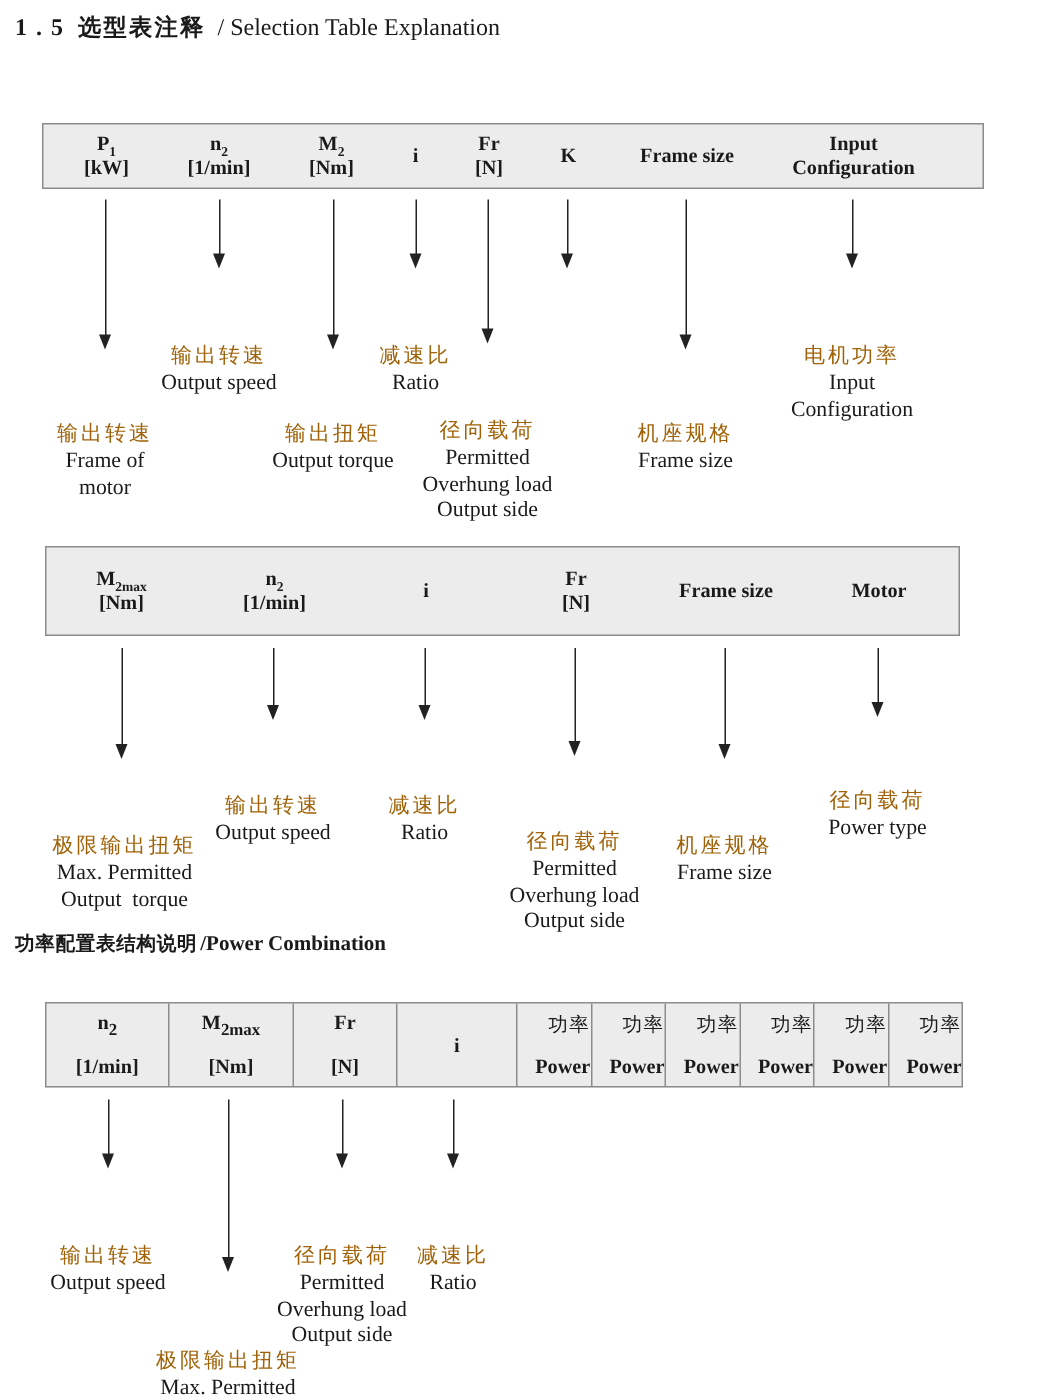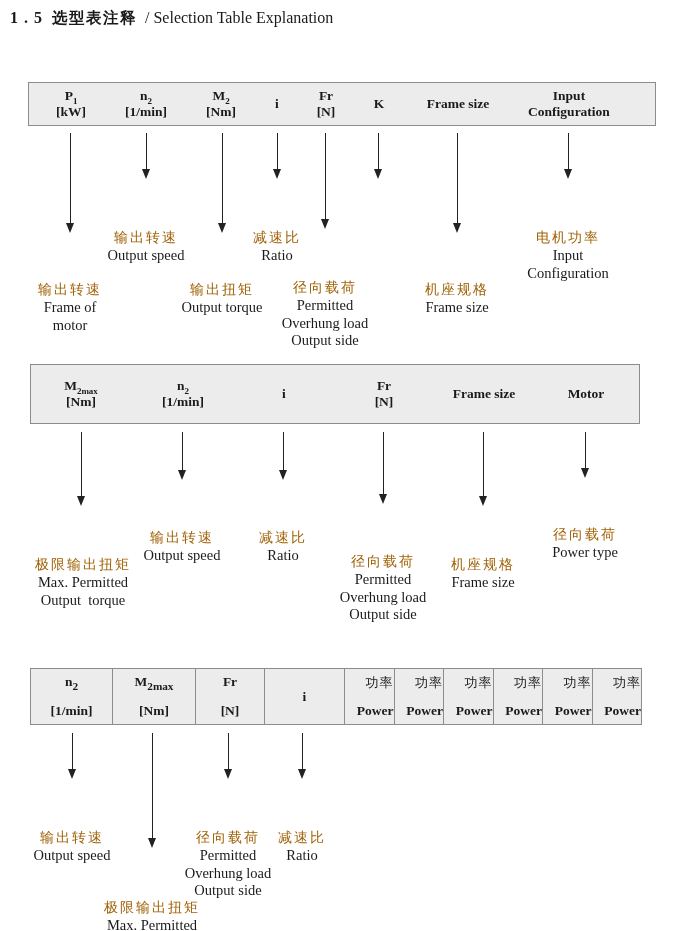--- a/index.html
+++ b/index.html
@@ -165,20 +165,23 @@
   <div class="lbl" style="left:383px; top:516px">
     <div class="zh">径向载荷</div><div class="en">Permitted</div><div class="en">Overhung load</div><div class="en">Output side</div>
   </div>
   <div class="lbl" style="left:483px; top:519px">
     <div class="zh">机座规格</div><div class="en">Frame size</div>
   </div>
   <div class="lbl" style="left:585px; top:489px">
     <div class="zh">径向载荷</div><div class="en">Power type</div>
   </div>
 
+  <div class="h2" style="top:620px">
+    <span class="zh">功率配置表结构说明</span><span class="en">/Power Combination</span>
+  </div>
 
   <div class="tbl" id="table3" style="left:30px; top:668px; width:612px; height:57px">
     <div class="t3row">
       <div class="p3c" style="width:81px">
         <div><span>n</span><sub>2</sub></div>
           <div>[1/min]</div>
       </div>
       <div class="p3c" style="width:83px">
         <div><span>M</span><sub>2max</sub></div>
           <div>[Nm]</div>

